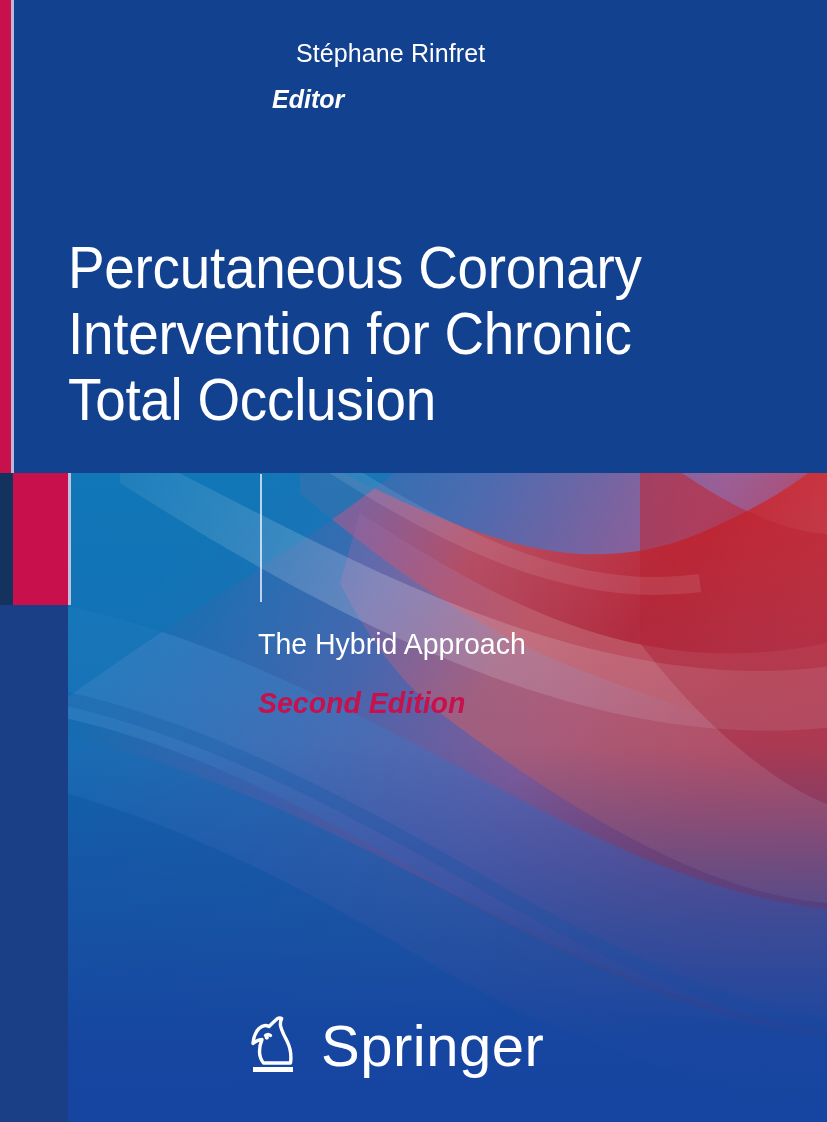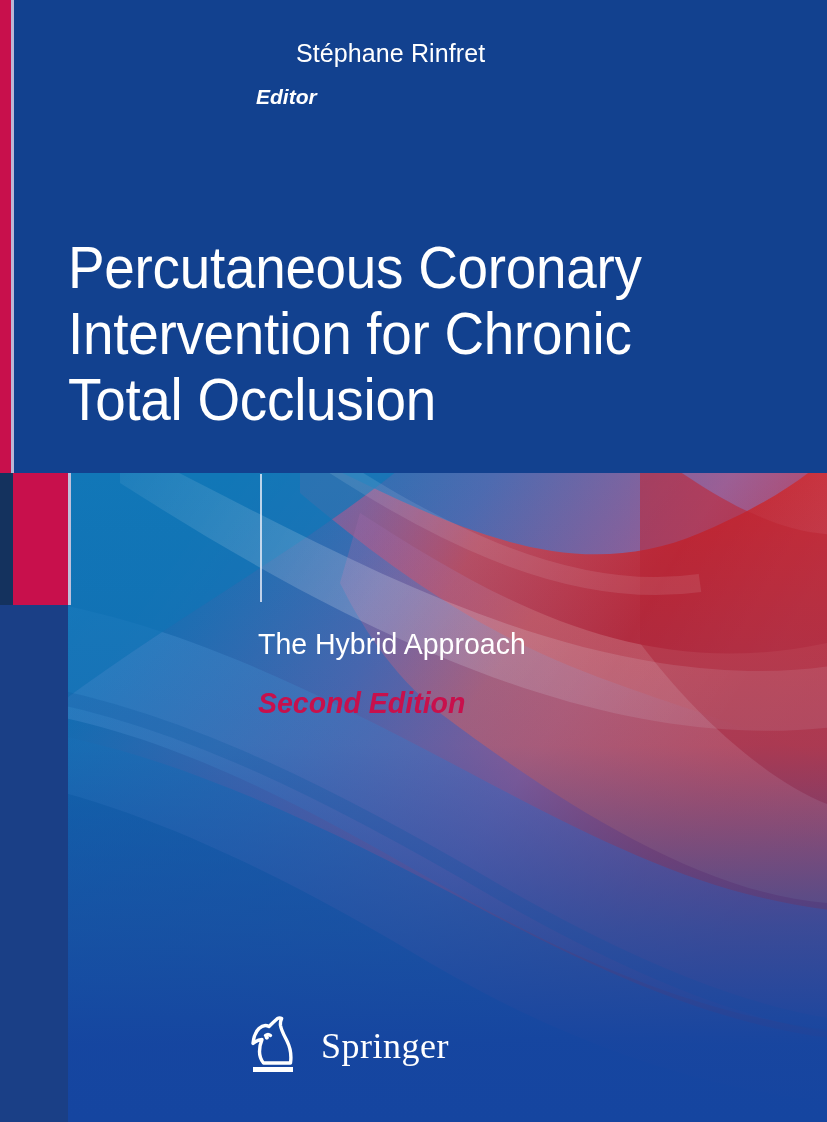--- a/index.html
+++ b/index.html
@@ -65,22 +65,22 @@
   
   .txt{position:absolute;color:#fff;}
 
   .author{
     left:272px;top:39px;
     font-size:25px;font-weight:400;letter-spacing:.1px;
     font-family:"Liberation Sans",sans-serif;
     margin-left:24px;
   }
   .role{
-    left:256px;top:85px;
-    font-size:21px;font-style:italic;font-weight:700;
+    left:272px;top:85px;
+    font-size:25px;font-style:italic;font-weight:700;
   }
 
   .booktitle{
     left:68px;top:235px;width:720px;
     font-size:59px;line-height:66px;
     font-weight:400;
     letter-spacing:-.3px;
     transform:scaleX(.93);transform-origin:left top;
     font-family:"Liberation Sans",sans-serif;
     white-space:pre-line;
@@ -98,22 +98,22 @@
     transform:scaleX(.95);transform-origin:left top;
   }
 
   
   .springer{
     position:absolute;left:245px;top:1012px;
     display:flex;align-items:center;gap:14px;
   }
   .springer svg{display:block;}
   .springer-word{
-    color:#fff;font-family:Liberation Serif, serif;
-    font-size:36px;line-height:46px;letter-spacing:.5px;
+    color:#fff;font-family:Liberation Sans, sans-serif;
+    font-size:58px;line-height:46px;letter-spacing:.5px;
   }
 </style>
 </head>
 <body>
 
 <div id="cover">
 
   <div class="bg-base"></div>
 
   <div class="art">

